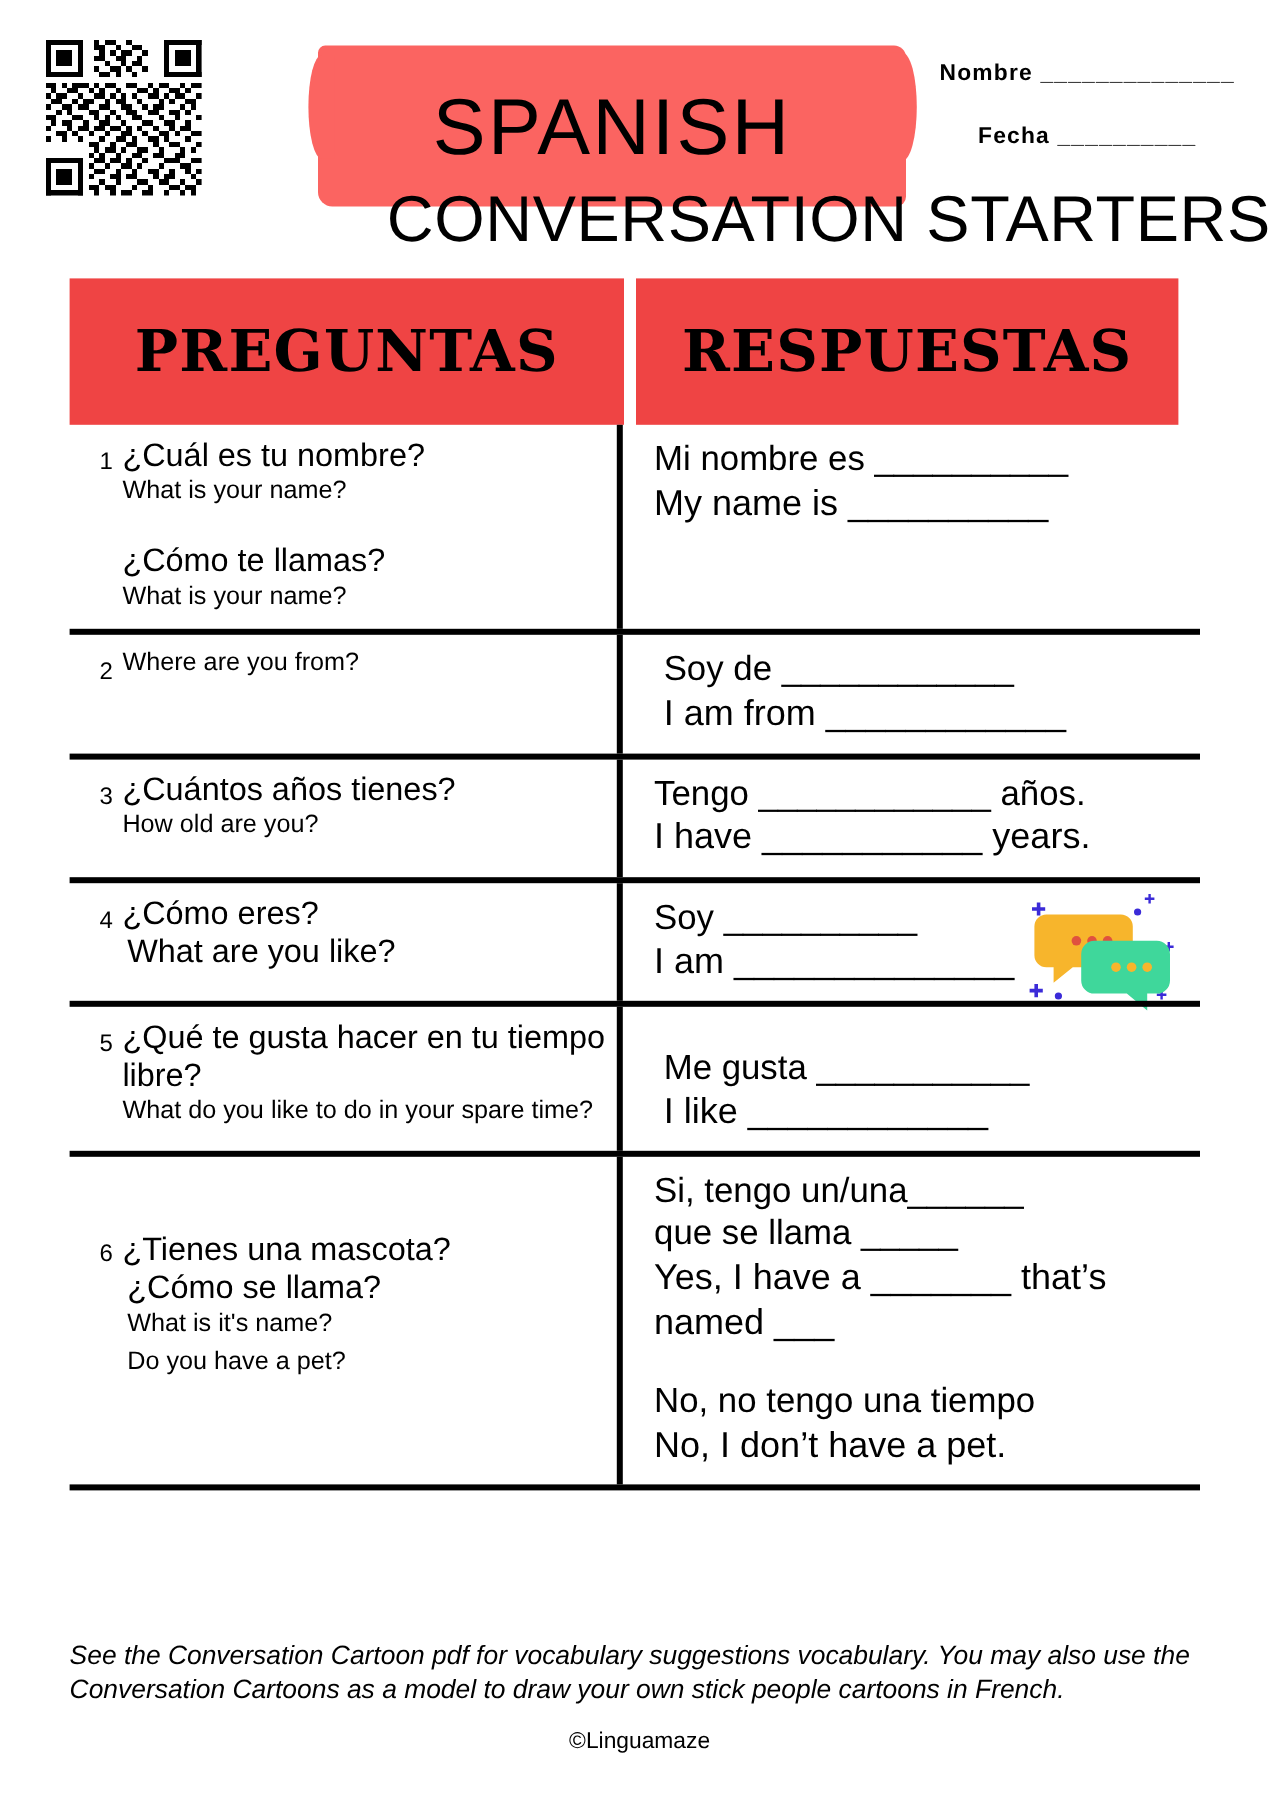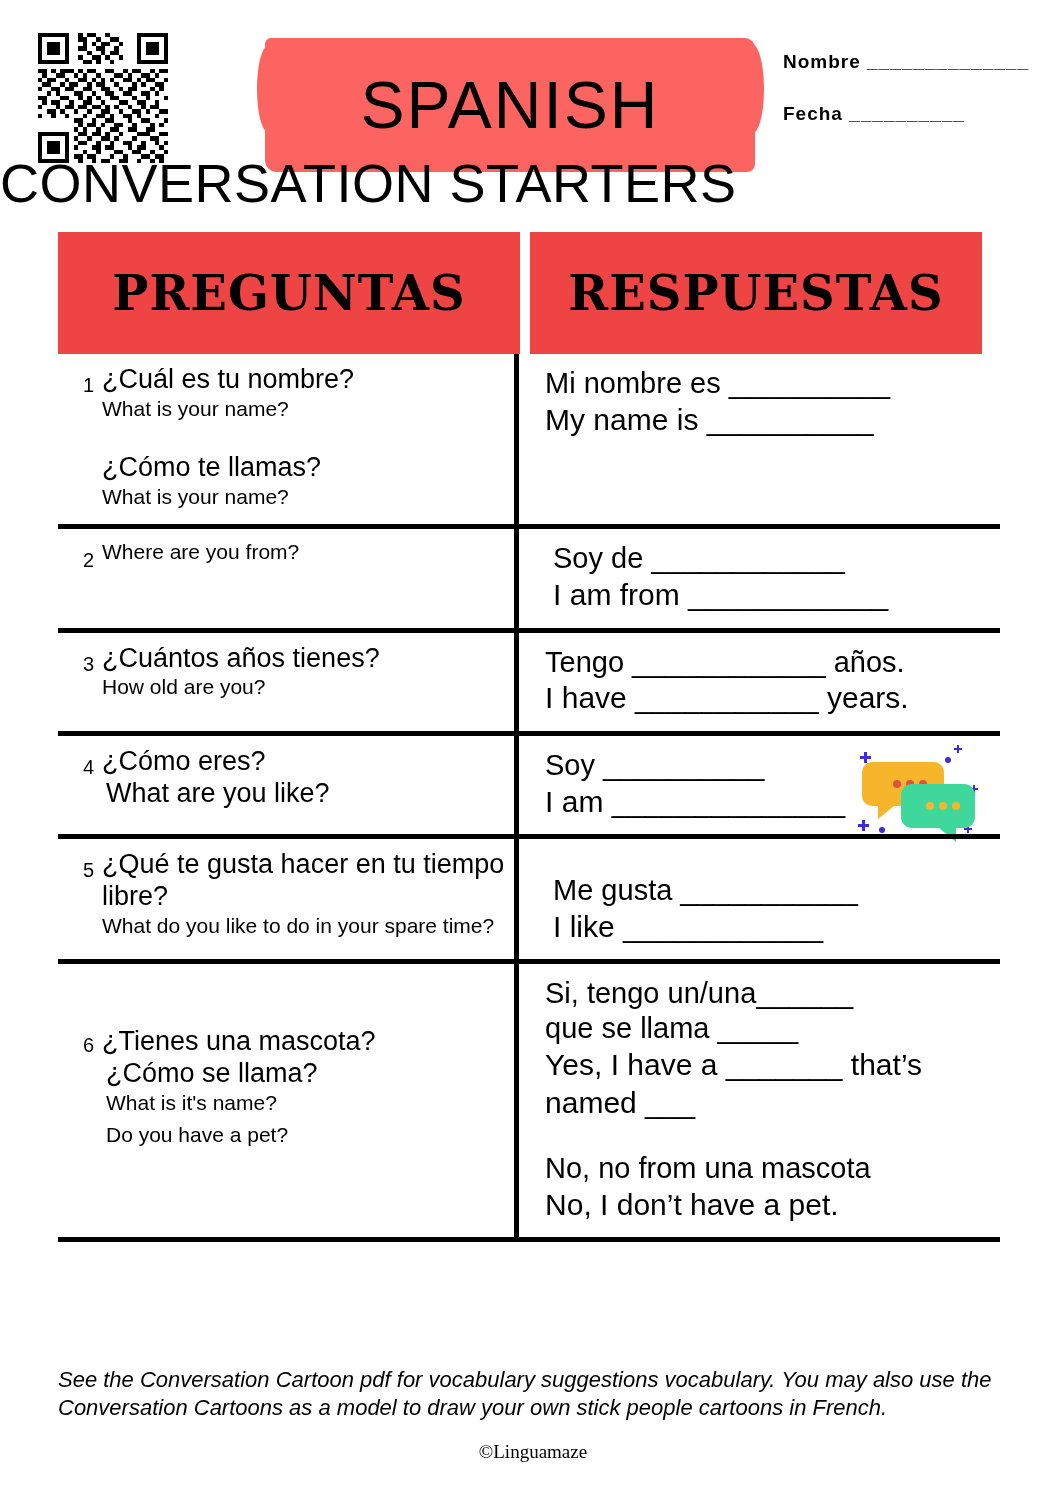--- a/index.html
+++ b/index.html
@@ -73,34 +73,34 @@
     letter-spacing: 2px;
     font-weight: 400;
     color: #000;
     z-index: 2;
   }
 
   .name-lines {
     position: absolute;
     right: 30px;
     top: 36px;
-    text-align: left;
+    text-align: center;
     font-size: 19px;
     font-weight: bold;
     letter-spacing: 1px;
     line-height: 52px;
   }
   .name-lines div { white-space: nowrap; }
 
   .subtitle {
     position: absolute;
     top: 152px;
     left: 0;
     width: 100%;
-    text-align: left;
+    text-align: right;
     font-size: 54px;
     letter-spacing: 0.5px;
   }
 
   
   .sheet {
     position: absolute;
     left: 58px;
     top: 232px;
     width: 942px;
@@ -202,21 +202,20 @@
   }
   .footer-note {
     font-style: italic;
     font-size: 22px;
     line-height: 1.25;
   }
   .copyright {
     margin-top: 20px;
     text-align: center;
     font-size: 19px;
-    font-family: Liberation Serif, serif;
   }
 </style>
 </head>
 <body>
 
 <div class="header">
 
   <div class="qr">
     <svg width="130" height="130" viewBox="0 0 29 29" shape-rendering="crispEdges">
       <rect width="29" height="29" fill="#ffffff"></rect>
@@ -586,21 +585,21 @@
         </div>
       </div>
       <div class="divider"></div>
       <div class="col-a">
         <div class="a-pair">
           <div class="a-es" style="white-space:pre-line;">Si, tengo  un/una______
 que se llama _____</div>
           <div class="a-en">Yes, I have a _______ that’s named ___</div>
         </div>
         <div class="a-pair" style="margin-top:30px;">
-          <div class="a-es">No, no from una mascota</div>
+          <div class="a-es">No, no tengo una tiempo</div>
           <div class="a-en">No, I don’t have a pet.</div>
         </div>
       </div>
     </div>
 
   </div>
 </div>
 
 <div class="footer">
   <div class="footer-note">See the Conversation Cartoon pdf for vocabulary suggestions vocabulary. You may also use the Conversation Cartoons as a model to draw your own stick people cartoons in French.</div>

